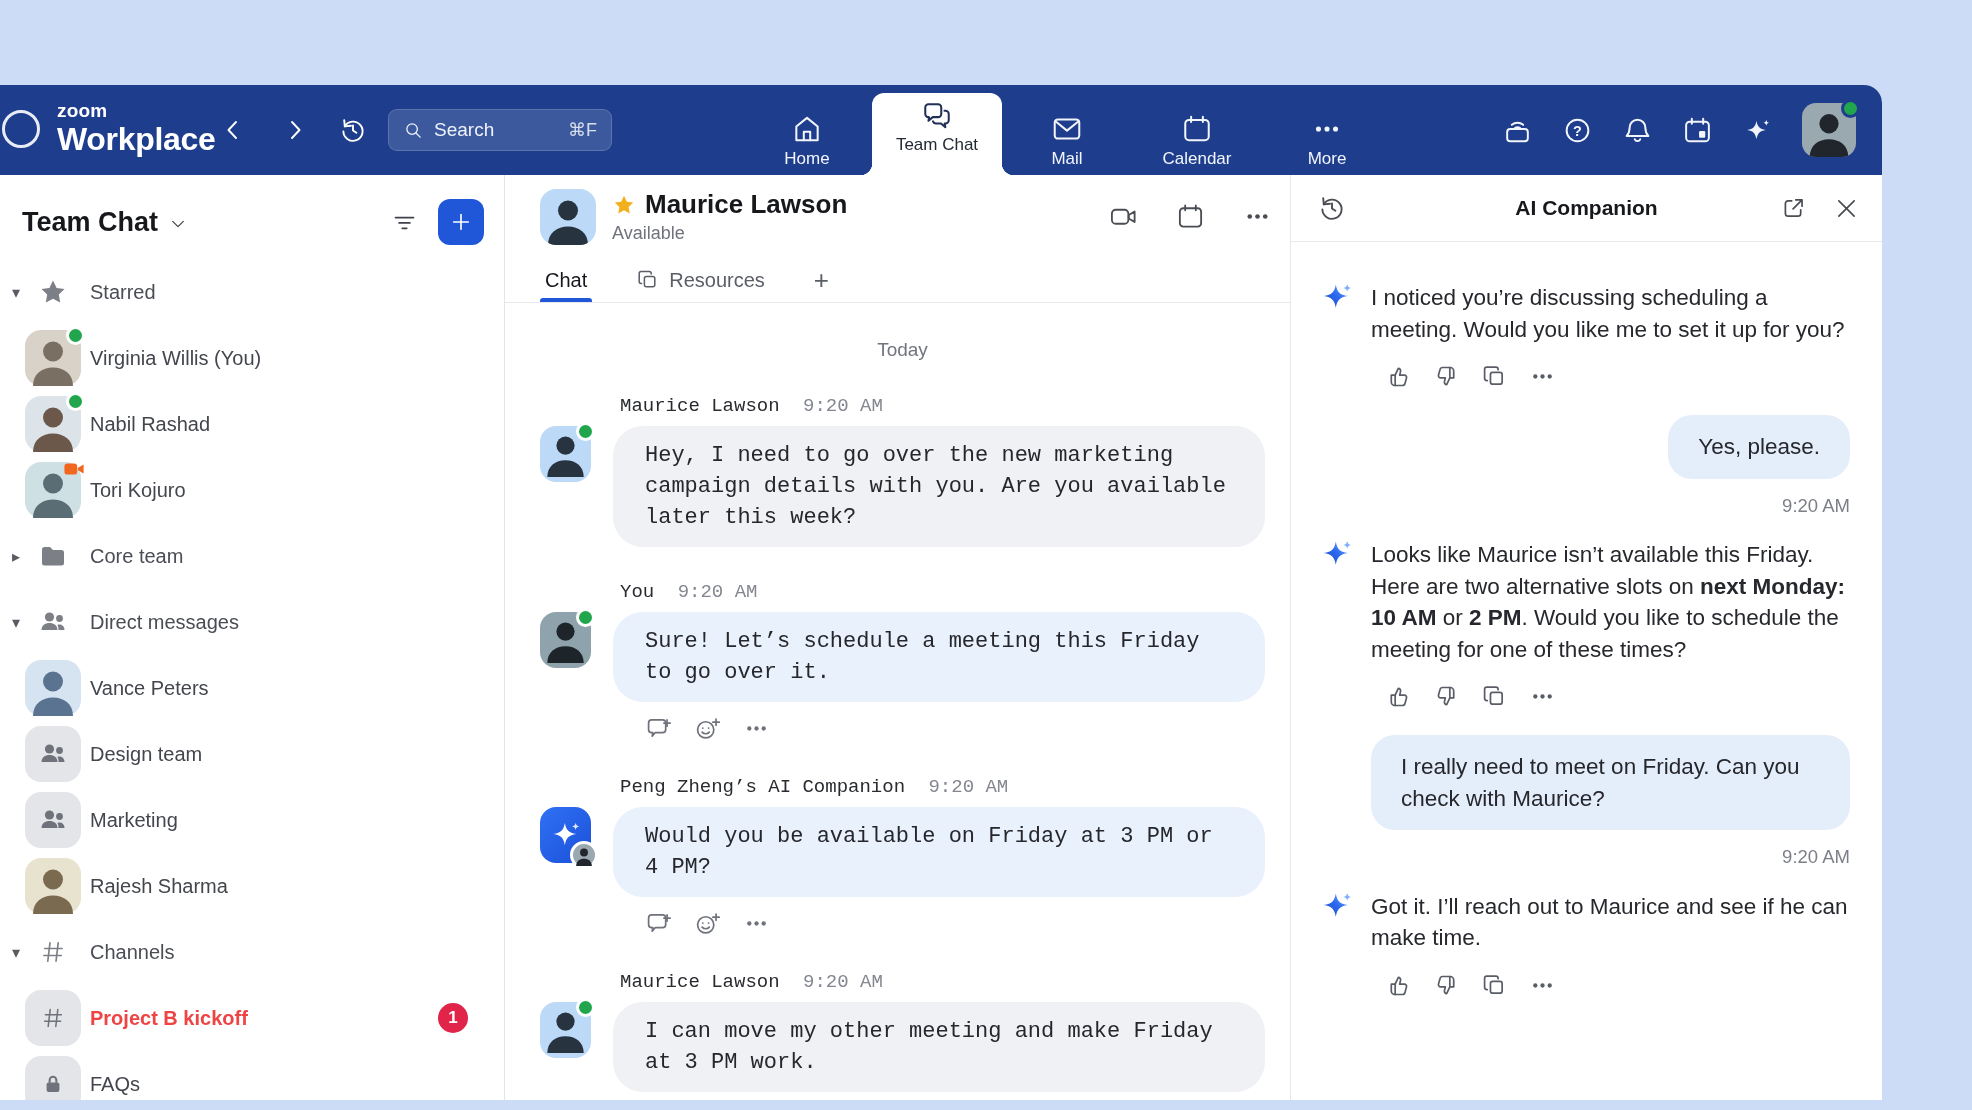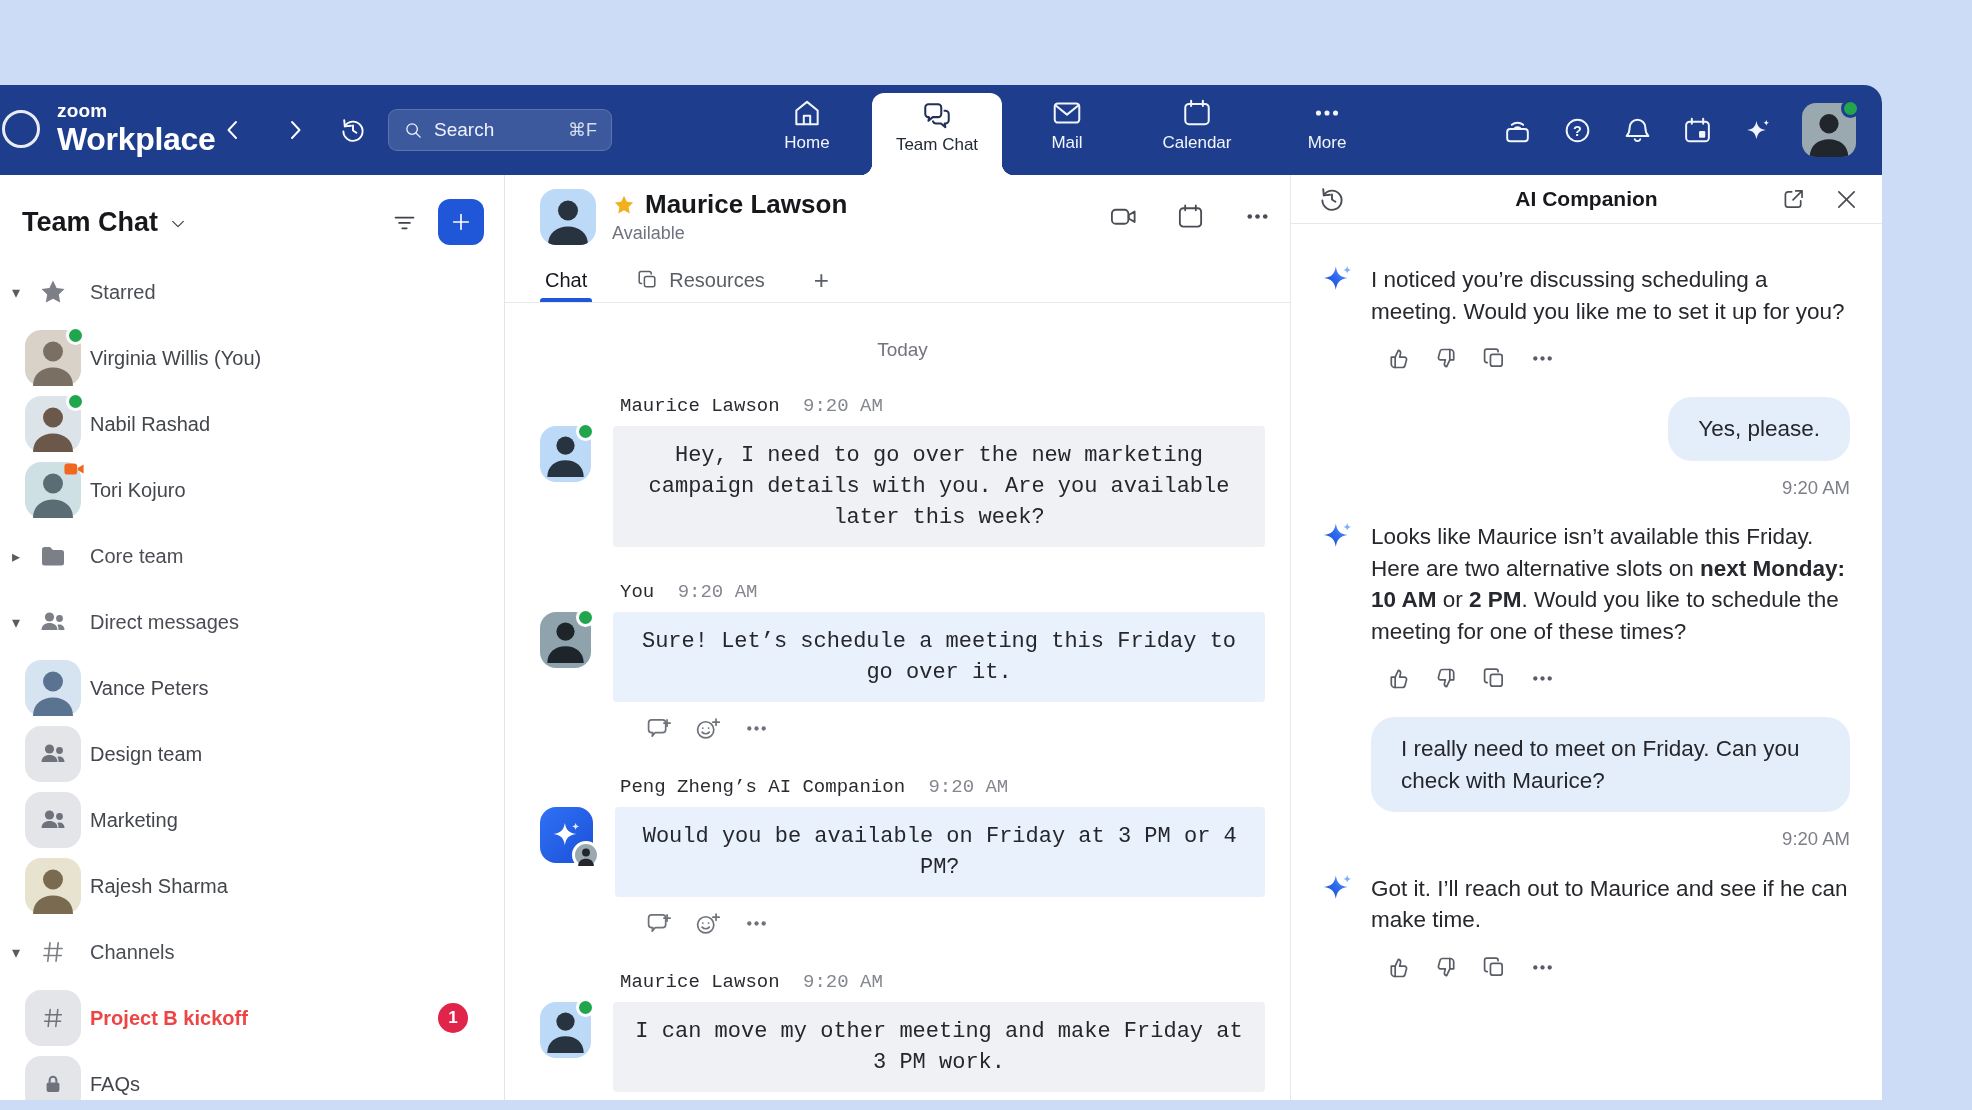--- a/index.html
+++ b/index.html
@@ -20,21 +20,21 @@
   .logo{position:absolute;left:57px;top:16px;color:#fff;line-height:1;}
   .logo .l1{font-size:19px;font-weight:bold;letter-spacing:.2px;}
   .logo .l2{font-size:32px;font-weight:bold;margin-top:3px;letter-spacing:-.3px;}
   .navbtn{position:absolute;top:30px;width:30px;height:30px;color:#fff;display:flex;align-items:center;justify-content:center;}
   .search{position:absolute;left:388px;top:24px;width:224px;height:42px;border-radius:9px;
     background:rgba(255,255,255,.14);border:1px solid rgba(255,255,255,.16);
     display:flex;align-items:center;padding:0 14px;gap:10px;color:#eef2fb;}
   .search .ph{font-size:19px;flex:1;}
   .search .kbd{font-size:18px;color:rgba(255,255,255,.8);}
   .tabs{position:absolute;left:742px;top:0;height:90px;display:flex;}
-  .tab{width:130px;height:90px;display:flex;flex-direction:column;align-items:center;justify-content:flex-start;padding-top:12px;position:relative;cursor:default;}
+  .tab{width:130px;height:90px;display:flex;flex-direction:column;align-items:center;justify-content:flex-start;padding-top:28px;position:relative;cursor:default;}
   .tab .ticon{width:32px;height:32px;position:relative;}
   .tab .tlabel{font-size:17px;margin-top:4px;}
   .tab.active{background:#fff;border-radius:12px 12px 0 0;height:82px;margin-top:8px;padding-top:6px;color:#223057;}
   .tab.active .tlabel{color:#232a33;font-weight:500;}
   .tab.active::before,.tab.active::after{content:"";position:absolute;bottom:0;width:12px;height:12px;}
   .tab.active::before{left:-12px;background:radial-gradient(circle at 0 0,transparent 12px,#fff 12.5px);}
   .tab.active::after{right:-12px;background:radial-gradient(circle at 100% 0,transparent 12px,#fff 12.5px);}
   .navright{position:absolute;right:26px;top:0;height:90px;display:flex;align-items:center;gap:29px;}
   .navright .nicon{width:31px;height:31px;color:#f2f5fb;}
   .avatar-sm{width:54px;height:54px;border-radius:14px;position:relative;overflow:visible;}
@@ -85,30 +85,30 @@
   .ctab{height:100%;display:flex;align-items:center;gap:9px;padding:0 5px;position:relative;font-size:20px;color:#5a5e66;}
   .ctab.active{color:#16181d;font-weight:500;}
   .ctab.active::after{content:"";position:absolute;left:0;right:0;bottom:0;height:4px;border-radius:3px 3px 0 0;background:var(--accent);}
   .ctab .tabic{width:24px;height:24px;}
   .messages{flex:1;padding:0 25px 0 35px;overflow:hidden;}
   .today{text-align:center;font-size:19px;color:#71747e;margin-top:36px;}
   .msg{margin-top:34px;font-family:Liberation Mono, monospace;}
   .msg-head{margin-left:80px;margin-bottom:9px;font-size:19px;color:#292b30;}
   .msg-head .time{color:#84878f;margin-left:12px;}
   .msg-body{display:flex;gap:22px;align-items:flex-start;}
-  .bubble{border-radius:4px;padding:14px 22px;font-size:22px;line-height:31px;max-width:652px;color:#26272c;text-align:center;}
+  .bubble{border-radius:30px;padding:14px 32px;font-size:22px;line-height:31px;max-width:652px;color:#26272c;}
   .bubble.gray{background:var(--bubble-gray);}
   .bubble.blue{background:var(--bubble-blue);}
   .msg-actions{margin:13px 0 0 105px;display:flex;gap:22px;color:#6f727b;}
   .msg-actions .aic{width:27px;height:27px;}
   .mini{position:absolute;width:28px;height:28px;border-radius:50%;right:-7px;bottom:-6px;border:3px solid #fff;}
   .aimark{width:56px;height:56px;border-radius:16px;display:flex;align-items:center;justify-content:center;position:relative;}
   
   .ai{width:592px;flex:none;border-left:1px solid #e5e7ea;display:flex;flex-direction:column;min-height:0;}
-  .ai-header{height:49px;flex:none;border-bottom:1px solid #e7e8ec;position:relative;display:flex;align-items:center;text-decoration:underline;}
+  .ai-header{height:67px;flex:none;border-bottom:1px solid #e7e8ec;position:relative;display:flex;align-items:center;text-decoration:underline;}
   .ai-title{position:absolute;left:0;right:0;text-align:center;font-size:21px;font-weight:bold;color:#17181c;}
   .ai-h-left{position:absolute;left:26px;width:30px;height:30px;color:#4a4d53;}
   .ai-h-right{position:absolute;right:22px;display:flex;gap:26px;color:#4a4d53;}
   .ai-h-right .hic{width:27px;height:27px;}
   .ai-body{flex:1;padding:40px 32px 0 28px;display:flex;flex-direction:column;font-size:22.5px;line-height:31.5px;overflow:hidden;}
   .ai-msg{display:flex;gap:16px;margin-top:18px;}
   .ai-msg.first{margin-top:0;}
   .sparkle36{width:36px;height:36px;flex:none;margin-top:-3px;}
   .ai-text{max-width:486px;}
   .seg-bold{font-weight:bold;}

